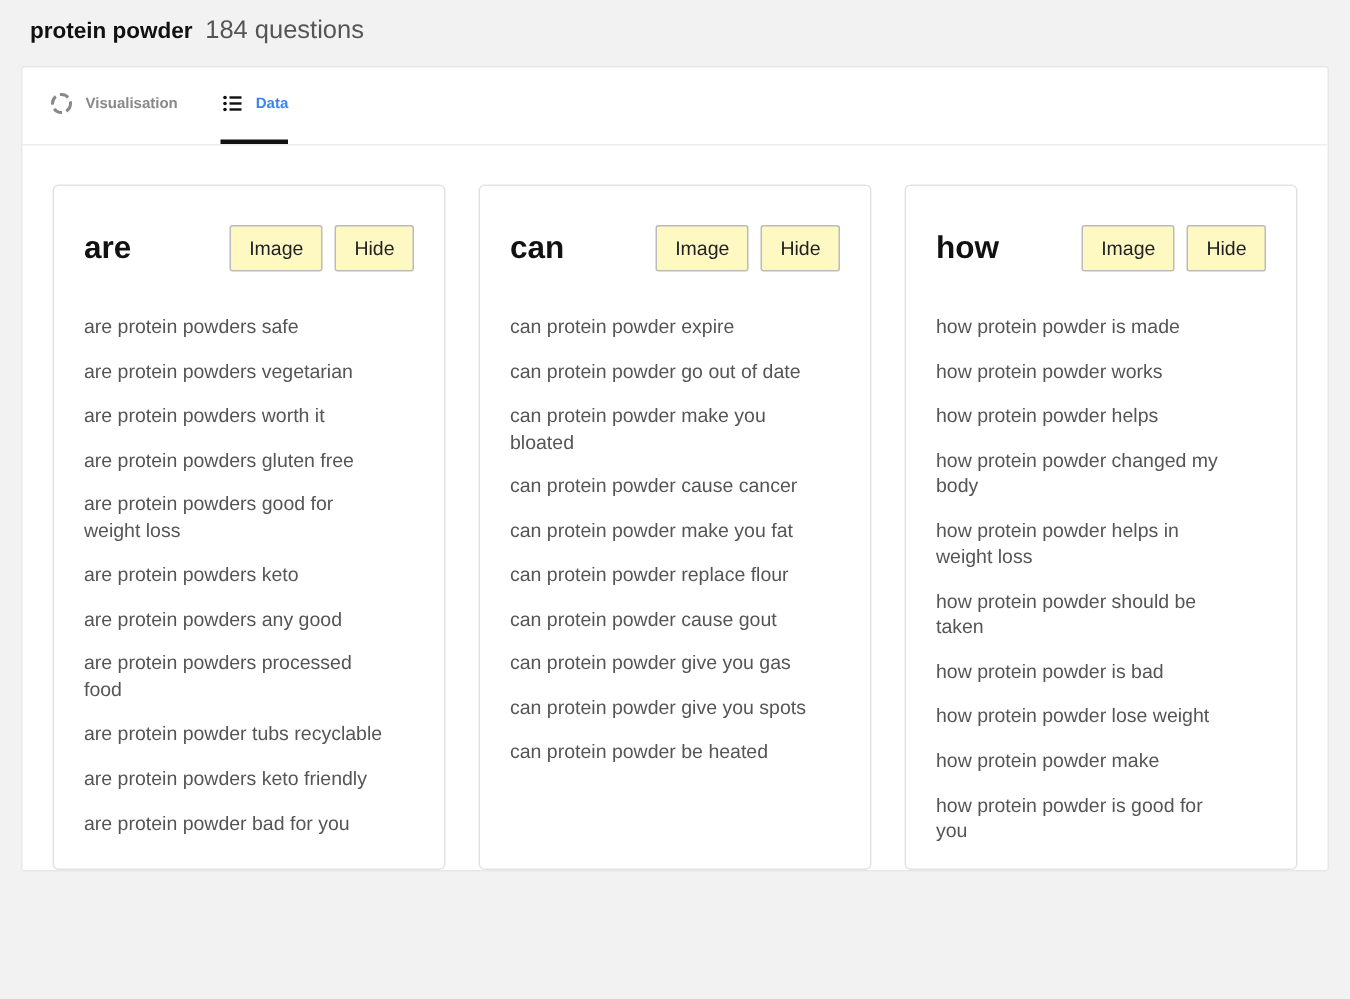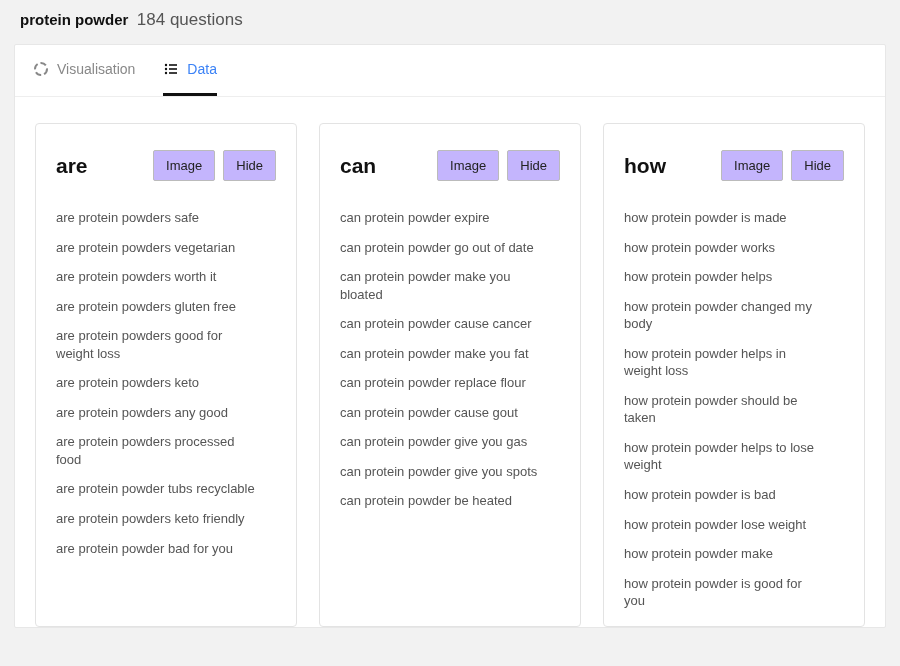--- a/index.html
+++ b/index.html
@@ -36,22 +36,22 @@
     border-bottom: 1px solid #eee;
     padding: 0 18px;
     gap: 28px;
     height: 52px;
   }
   .tab {
     display: flex;
     align-items: center;
     gap: 8px;
     height: 100%;
-    font-size: 14px;
-    font-weight: 400;
+    font-size: 10px;
+    font-weight: 700;
     color: #888;
     cursor: pointer;
     border-bottom: 3px solid transparent;
     text-align: right;
   }
   .tab.active {
     color: #3b82f6;
     border-bottom-color: #111;
   }
   .tab .icon { display: inline-flex; }
@@ -74,21 +74,21 @@
     justify-content: space-between;
     margin-bottom: 28px;
   }
   .card-title {
     font-size: 21px;
     font-weight: 700;
   }
   .btn-row { display: flex; gap: 8px; }
   .btn {
     border: 1px solid #bbb;
-    background: #c4b5fd;
+    background: #fef9c3;
     font-size: 13px;
     padding: 7px 12px;
     border-radius: 2px;
     cursor: pointer;
     font-family: inherit;
     color: #222;
   }
   .qlist {
     list-style: none;
     display: flex;
@@ -191,21 +191,20 @@
             <button class="btn">Hide</button>
           </div>
         </div>
         <ul class="qlist">
           <li>how protein powder is made</li>
           <li>how protein powder works</li>
           <li>how protein powder helps</li>
           <li>how protein powder changed my body</li>
           <li>how protein powder helps in weight loss</li>
           <li>how protein powder should be taken</li>
-          <li>how protein powder helps to lose weight</li>
           <li>how protein powder is bad</li>
           <li>how protein powder lose weight</li>
           <li>how protein powder make</li>
           <li>how protein powder is good for you</li>
         </ul>
       </div>
     </div>
 
 </div>
 

